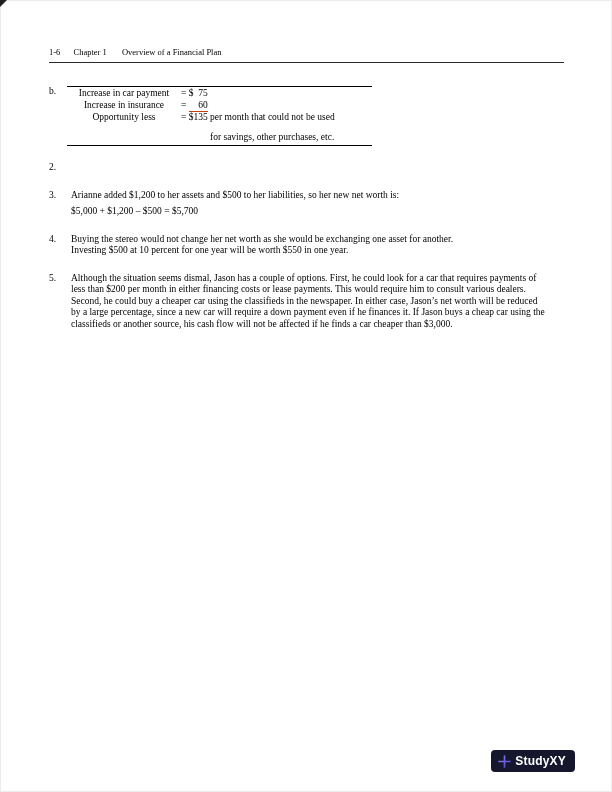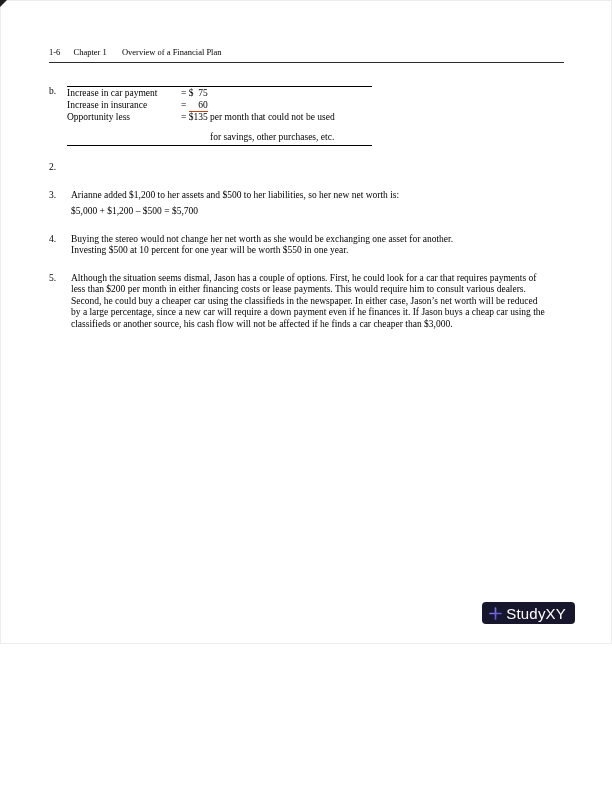--- a/index.html
+++ b/index.html
@@ -5,21 +5,21 @@
     * { box-sizing: border-box; }
     html, body { margin: 0; padding: 0; }
     body {
       width: 612px; height: 792px;
       background: #ffffff;
       font-family: "Liberation Serif", serif;
       color: #000;
     }
     .page {
       position: relative;
-      width: 612px; height: 644px;
+      width: 612px; height: 792px;
       background: #fff;
       overflow: hidden;
       box-shadow: inset 0 0 0 1px #ececec;
     }
     .corner {
       position: absolute; top: 0; left: 0;
       width: 0; height: 0;
       border-top: 7px solid #1f1f1f;
       border-right: 7px solid transparent;
     }
@@ -42,38 +42,38 @@
     .item-b .item-number { width: 18px; }
     .item-body { max-width: 474px; }
     .item-text { margin: 0; white-space: pre-wrap; }
     .item-formula { margin: 5px 0 0 0; }
     .calc-table {
       width: 305px;
       border-top: 1px solid #000;
       border-bottom: 1px solid #000;
       padding: 1px 0 2px 0;
     }
-    .calc-row { display: flex; }
+    .calc-row { display: flex; text-align: center; }
     .calc-label { width: 114px; flex-shrink: 0; }
     .calc-val { white-space: pre; }
     .sum-underline { white-space: pre; border-bottom: 1px solid #c2410c; }
     .calc-note-indent { padding-left: 29px; white-space: pre; margin-top: 8px; }
     .badge {
       position: absolute; right: 37px; bottom: 20px;
       height: 22px;
       padding: 0 9px 0 7px;
       background: #16162c;
       border-radius: 4px;
       display: flex; align-items: center; gap: 4px;
       cursor: pointer;
     }
     .badge-text {
       font-family: "Liberation Sans", sans-serif;
-      font-weight: normal;
-      font-size: 15px;
+      font-weight: bold;
+      font-size: 12px;
       color: #ffffff;
       letter-spacing: 0.2px;
       text-align: center;
     }
   </style>
 </head>
 <body>
 
 <div class="page">
   <div class="corner"></div>

